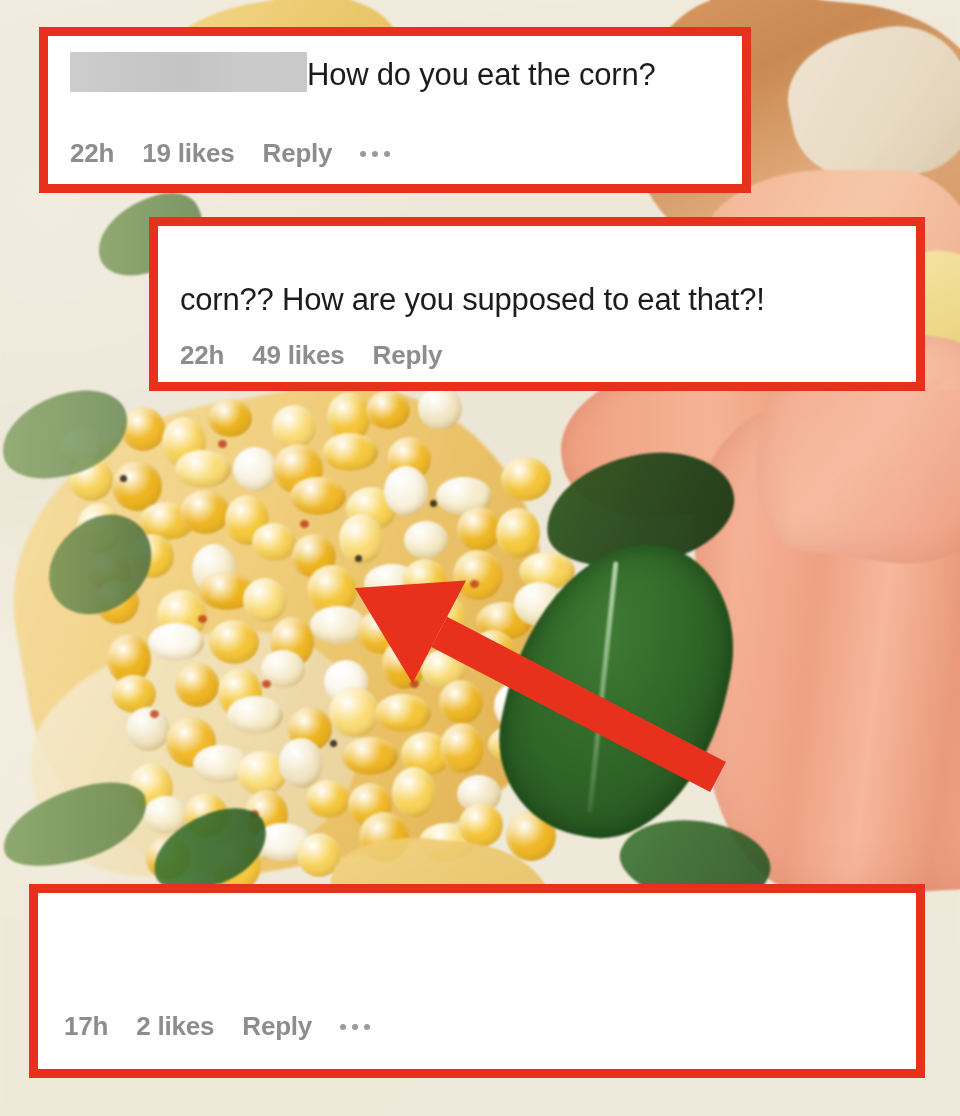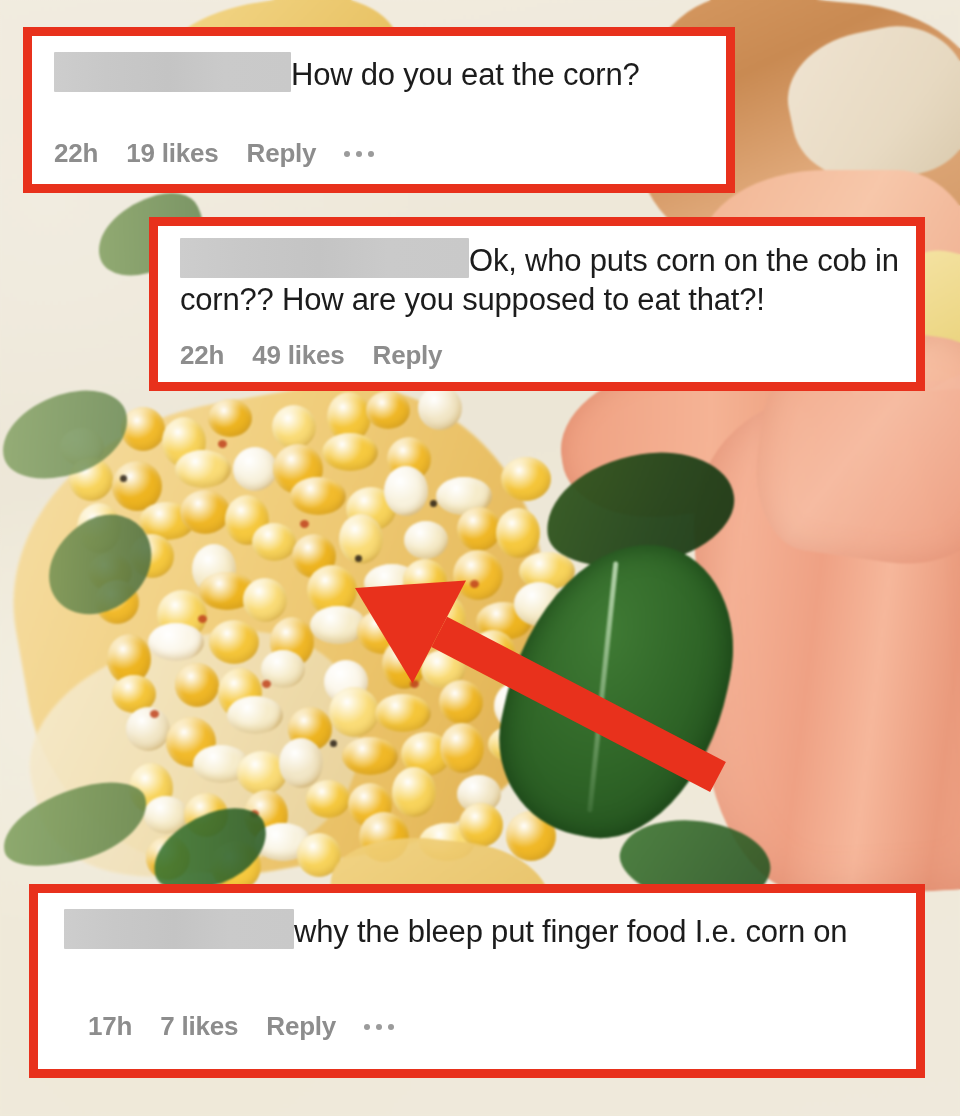--- a/index.html
+++ b/index.html
@@ -355,60 +355,54 @@
   <div class="layer softness"></div>
 </div>
 
 <svg id="arrow" viewBox="0 0 960 1116">
   <g id="arrow-g">
     <polygon id="arrow-shaft" points="725.9,761.9 447.1,616.8 431.4,647.0 710.1,792.1" fill="#e8311c"></polygon>
     <polygon id="arrow-head" points="355.0,588.0 466.0,580.4 412.5,683.3" fill="#e8311c"></polygon>
   </g>
 </svg>
 
-<div class="cbox" style="left:23px;top:27px;width:712px;height:166px;border:9px solid #e8311c;">
+<div class="cbox" style="left:39px;top:27px;width:712px;height:166px;border:9px solid #e8311c;">
   <div class="inner">
     <div class="cline" style="left:22px;top:16px;">
       <span class="redact" style="width:237px;height:40px;"></span><span>How do you eat the corn?</span>
     </div>
     <div class="meta" style="left:22px;top:102px;">
       <span>22h</span>
       <span>19 likes</span>
       <span>Reply</span>
       <span class="dots">
           <i></i>
           <i></i>
           <i></i>
         </span>
     </div>
   </div>
 </div>
 
 <div class="cbox" style="left:149px;top:217px;width:776px;height:174px;border:9px solid #e8311c;">
   <div class="inner">
-    <div class="cline" style="left:22px;top:12px;">
-      <span class="redact" style="width:289px;height:40px;"></span><span>Ok, who puts corn on the cob in</span>
-    </div>
     <div class="cline" style="left:22px;top:53px;">corn?? How are you supposed to eat that?!</div>
     <div class="meta" style="left:22px;top:114px;">
       <span>22h</span>
       <span>49 likes</span>
       <span>Reply</span>
     </div>
   </div>
 </div>
 
 <div class="cbox" style="left:29px;top:884px;width:896px;height:194px;border:9px solid #e8311c;">
   <div class="inner">
-    <div class="cline" style="left:26px;top:16px;">
-      <span class="redact" style="width:230px;height:40px;"></span><span>why the bleep put finger food I.e. corn on</span>
-    </div>
-    <div class="meta" style="left:26px;top:118px;margin-left:24px;">
+    <div class="meta" style="left:26px;top:118px;">
       <span>17h</span>
-      <span>7 likes</span>
+      <span>2 likes</span>
       <span>Reply</span>
       <span class="dots">
           <i></i>
           <i></i>
           <i></i>
         </span>
     </div>
   </div>
 </div>
 

